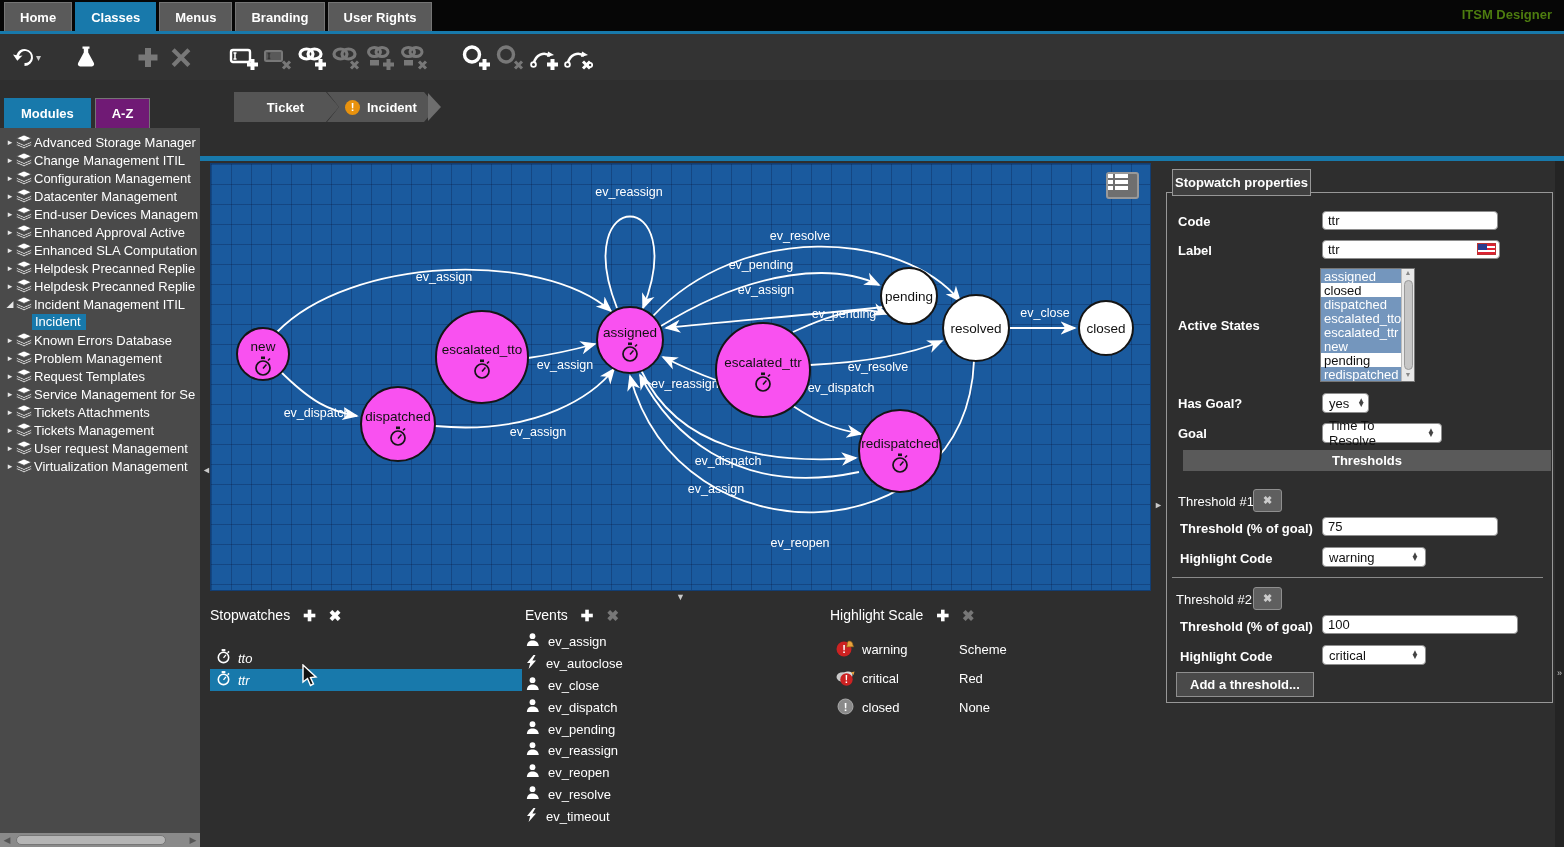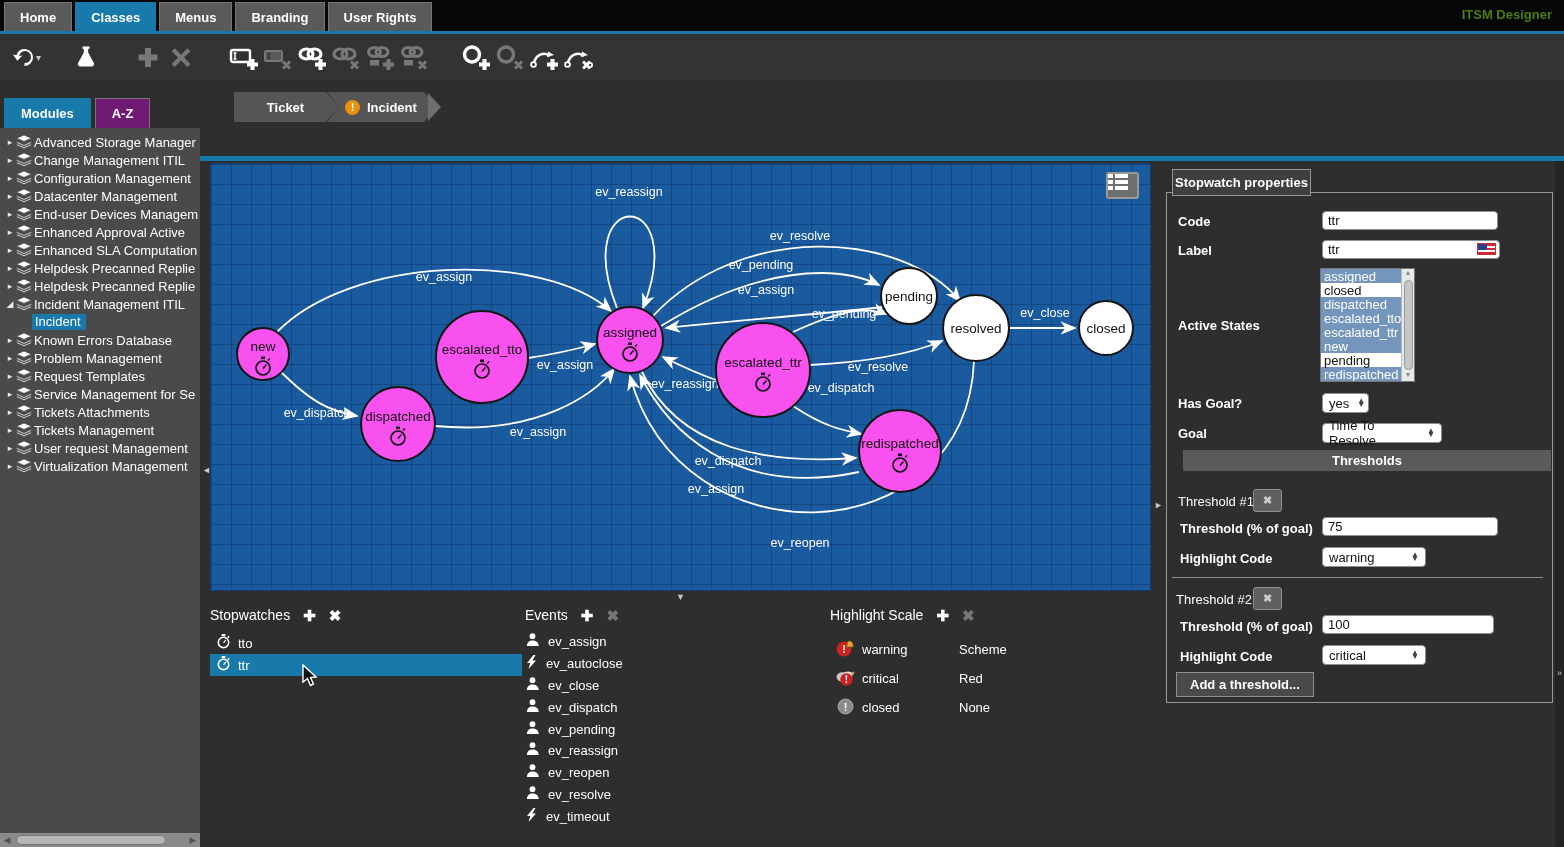--- a/index.html
+++ b/index.html
@@ -56,21 +56,21 @@
   .canvas svg { position:absolute; left:0; top:0; }
   .legend-btn { position:absolute; right:11px; top:8px; width:33px; height:27px; background:#6f6f6f; border:2px solid #999; border-radius:3px; display:flex; align-items:center; justify-content:center; cursor:pointer; }
   .legend-btn svg { width:20px; height:16px; }
   .handle { position:absolute; color:#c9c9c9; font-size:9px; }
 
   
   .panel-h { display:flex; align-items:center; gap:13px; color:#fff; font-size:14px; }
   .mini-btn { font-size:15px; font-weight:bold; color:#fff; cursor:pointer; line-height:1; }
   .mini-btn.disabled { color:#777; }
   .sw-panel { position:absolute; left:210px; top:607px; width:312px; }
-  .sw-list { margin-top:9px; }
+  .sw-list { margin-top:24px;font-style:italic; }
   .sw-row { display:flex; align-items:center; gap:8px; height:22px; padding-left:7px; color:#fff; font-size:13px; cursor:pointer; }
   .sw-row.selected { background:#1879ab; }
   .ev-panel { position:absolute; left:525px; top:607px; width:290px; }
   .ev-list { margin-top:8px; }
   .ev-row { display:flex; align-items:center; gap:9px; height:21.8px; padding-left:1px; color:#fff; font-size:13px; cursor:pointer; }
   .hl-panel { position:absolute; left:830px; top:607px; width:330px; }
   .hl-rows { margin-top:12px; }
   .hl-row { display:flex; align-items:center; height:29px; color:#fff; font-size:13px; }
   .hl-row .ic { width:26px; flex:0 0 26px; margin-left:6px; }
   .hl-row .code { width:67px; }
@@ -824,21 +824,21 @@
           <span>▲</span>
           <span>▼</span>
         </span>
     </div>
 
     <div class="divider"></div>
 
     <div class="plabel" style="left:12px; top:427px; font-weight:normal">Threshold #2</div>
     <div class="xbtn" style="left:89px; top:422px">✖</div>
     <div class="plabel" style="left:16px; top:454px">Threshold (% of goal)</div>
-    <input class="pinput" style="left: 158px; top: 450px; width: 172px;" value="100">
+    <input class="pinput" style="left: 158px; top: 450px; width: 196px;" value="100">
     <div class="plabel" style="left:16px; top:484px">Highlight Code</div>
     <div class="pselect" style="left:158px; top:480px; width:104px">
       <span>critical</span>
       <span class="spin">
           <span>▲</span>
           <span>▼</span>
         </span>
     </div>
 
     <div class="add-btn">Add a threshold...</div>

